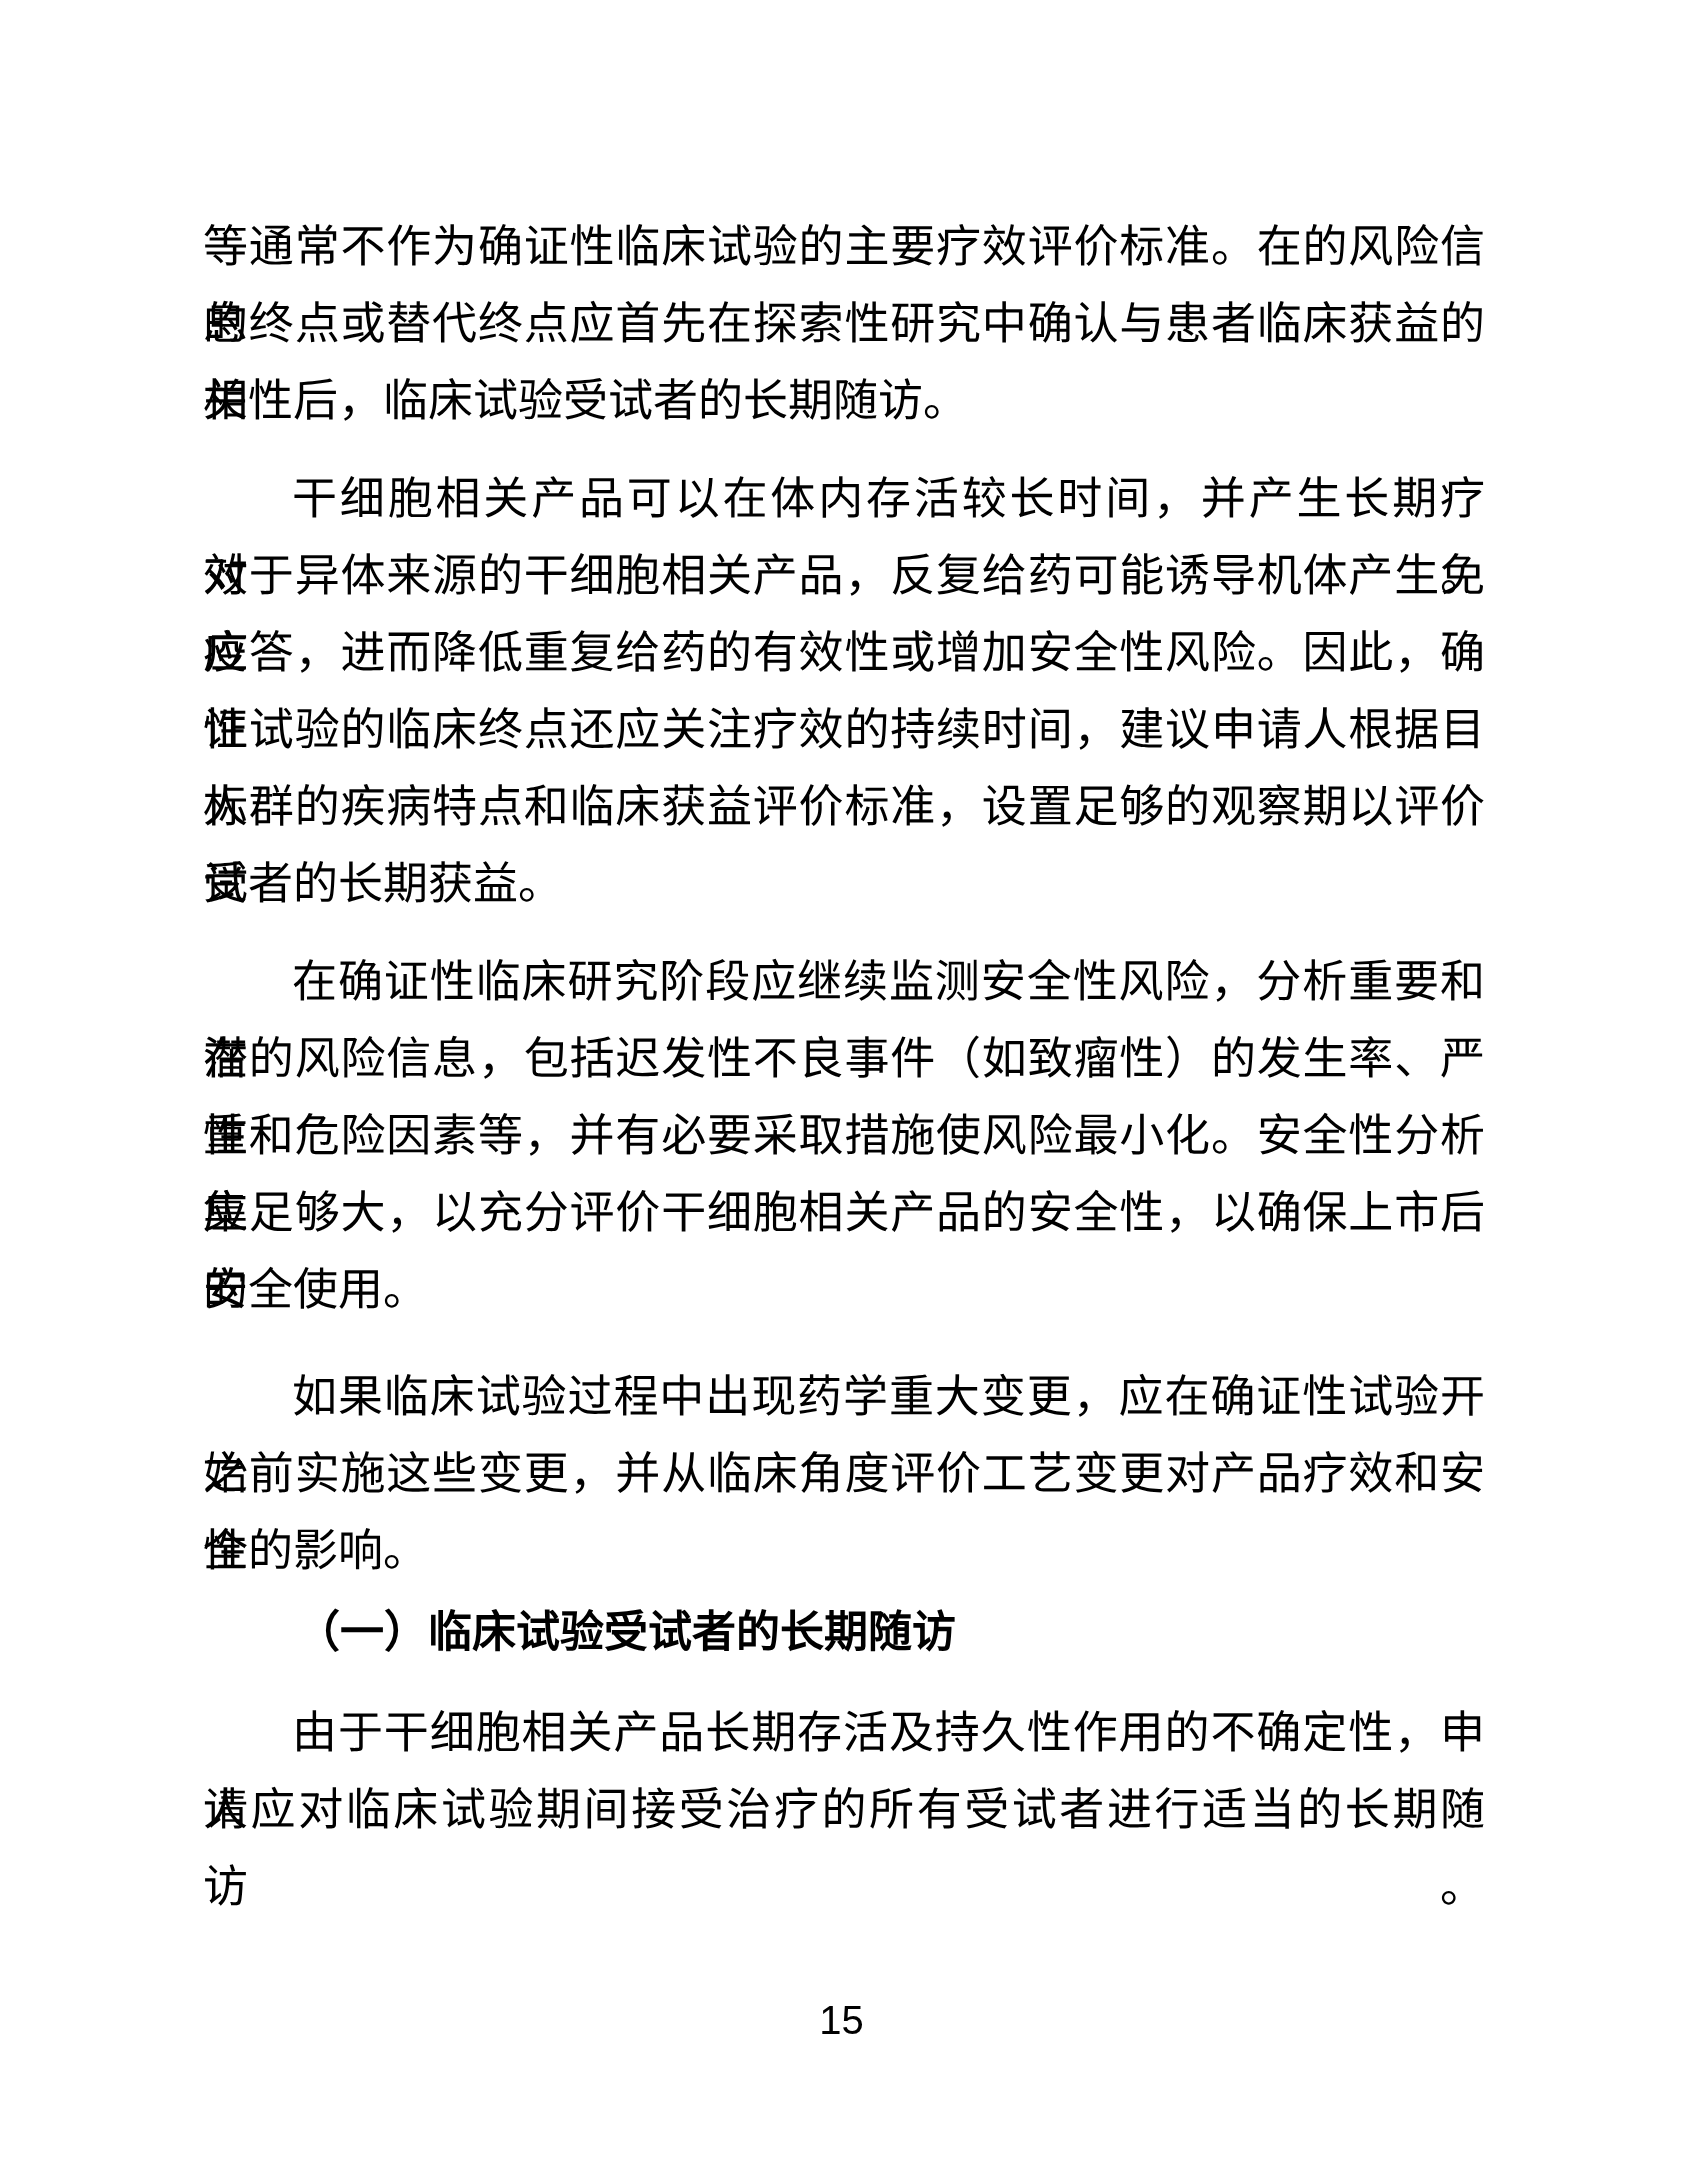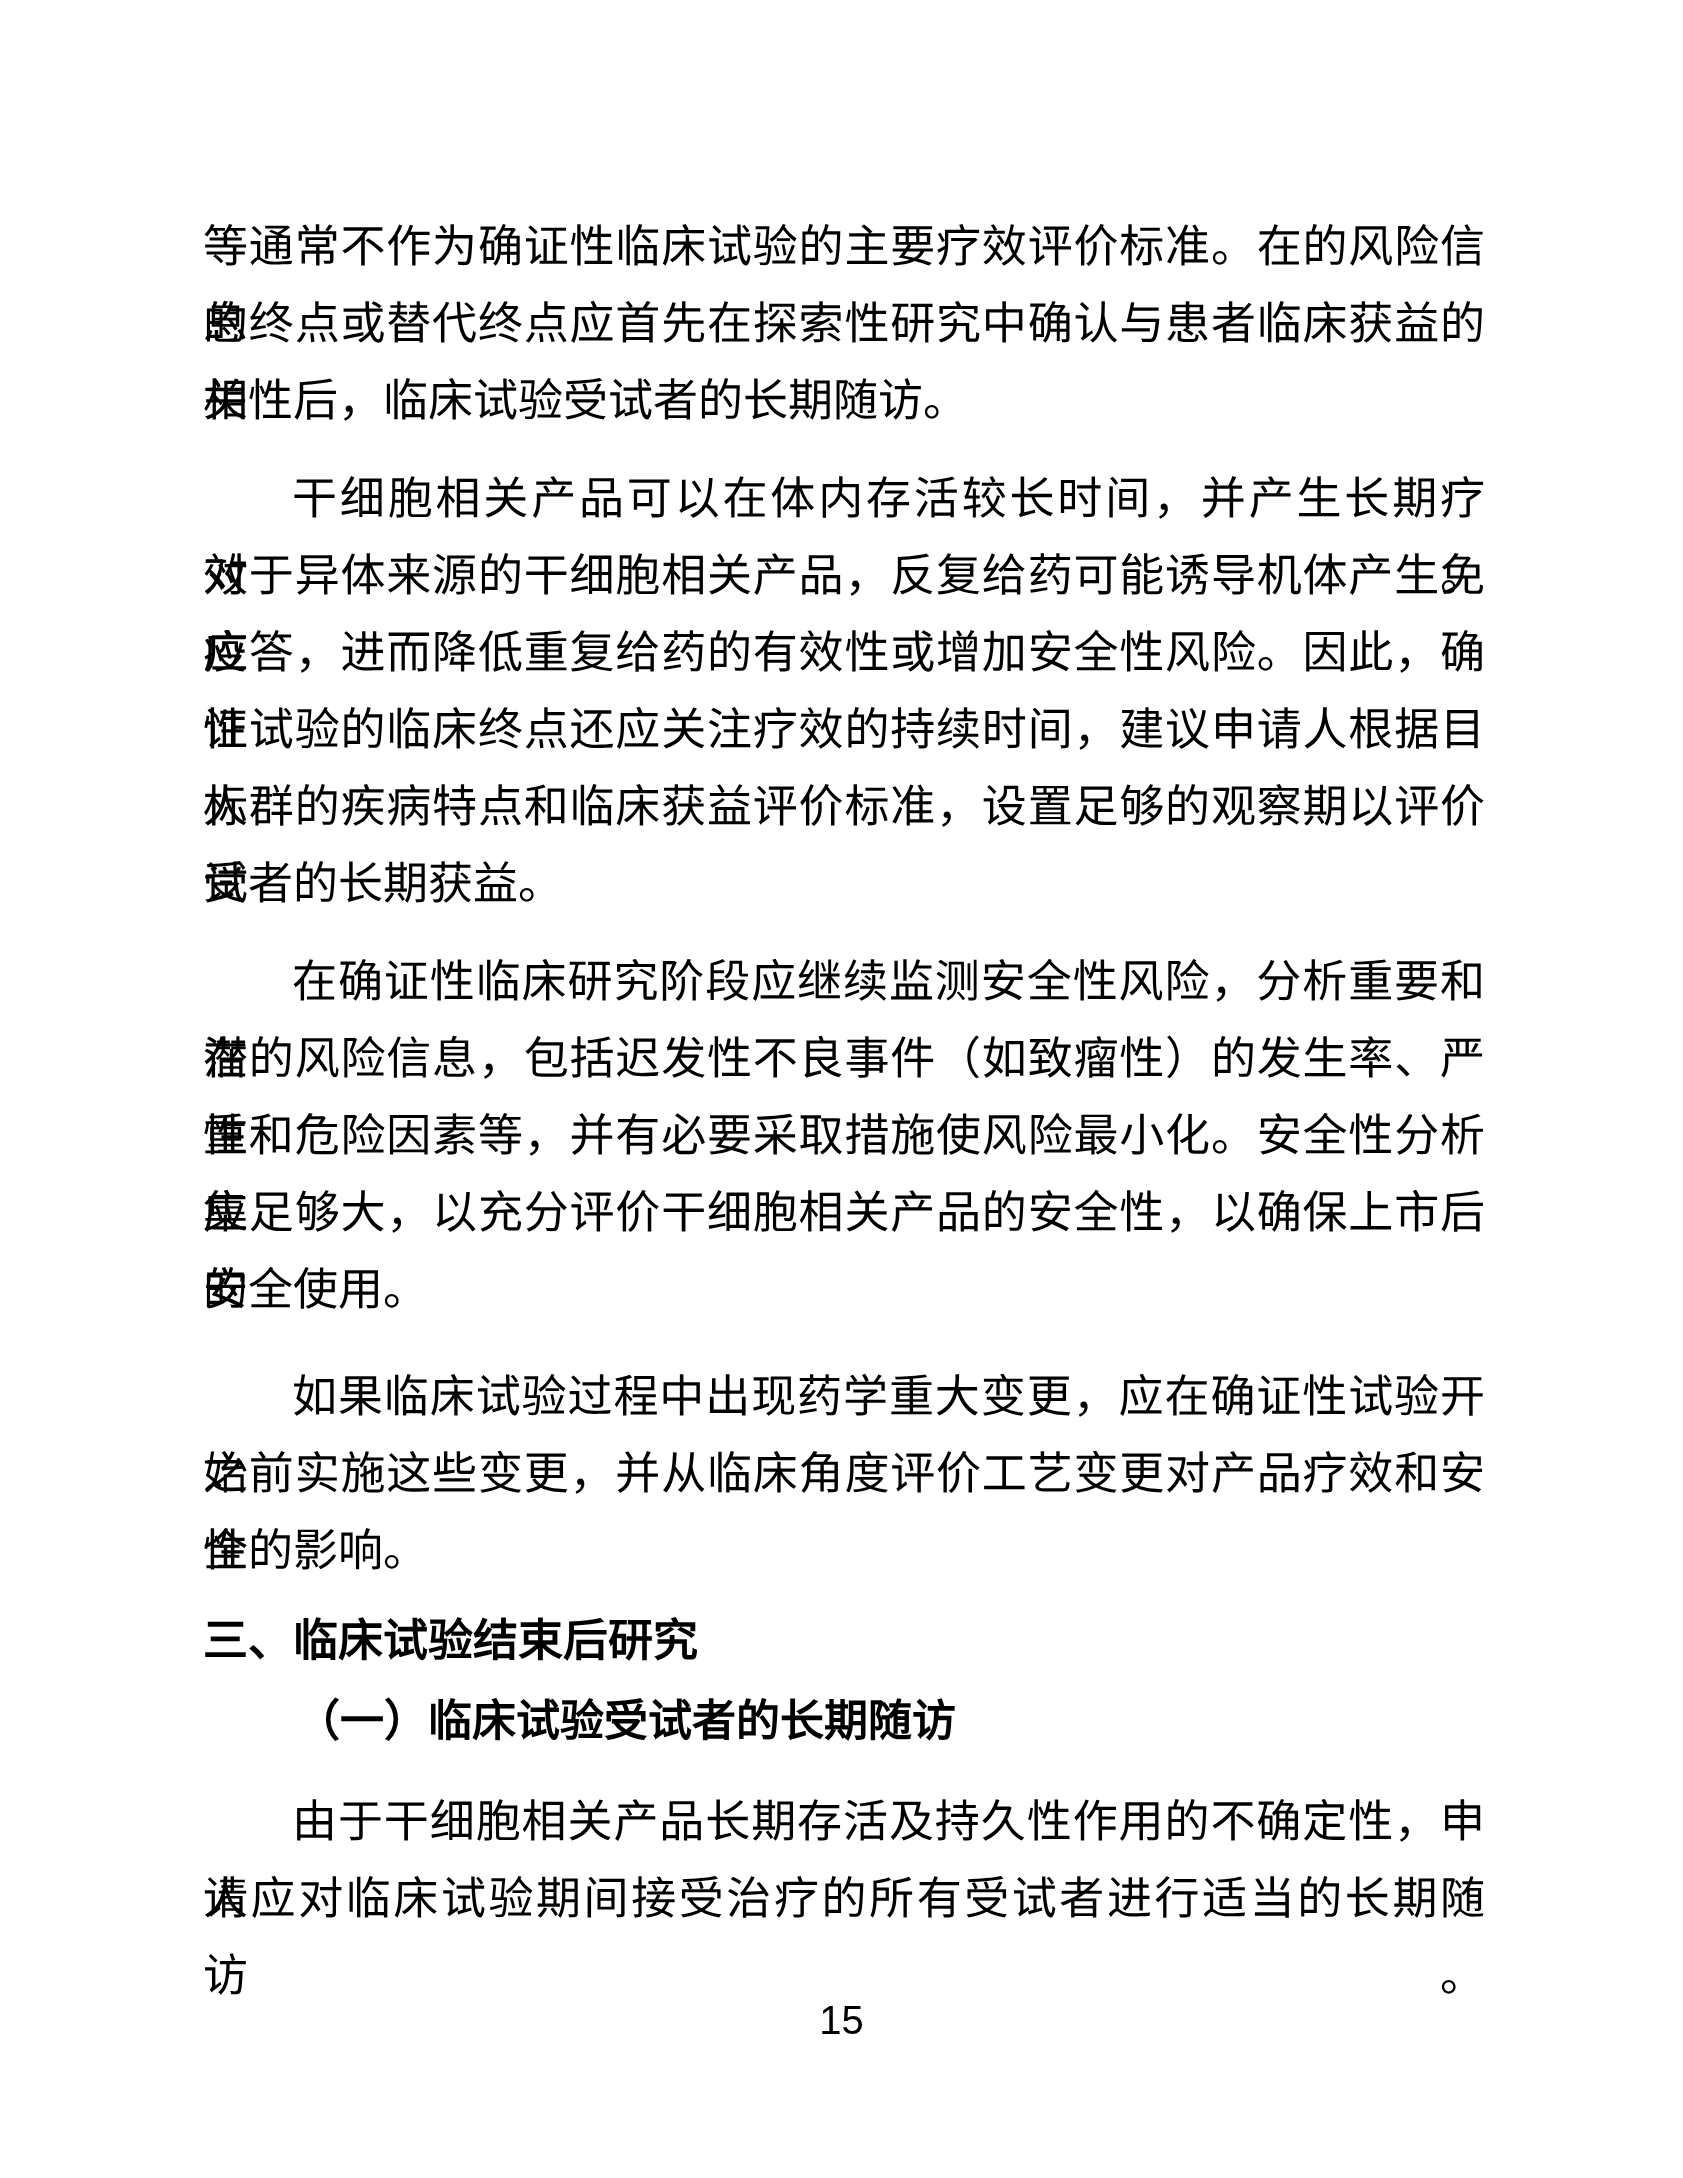--- a/index.html
+++ b/index.html
@@ -93,21 +93,20 @@
       <div class="line j">应足够大，以充分评价干细胞相关产品的安全性，以确保上市后的</div>
       <div class="line">安全使用。</div>
     </div>
 
     <div class="para mt-b">
       <div class="line ind j">如果临床试验过程中出现药学重大变更，应在确证性试验开始</div>
       <div class="line j">之前实施这些变更，并从临床角度评价工艺变更对产品疗效和安全</div>
       <div class="line">性的影响。</div>
     </div>
 
-    <div class="heading mt-c">三、临床试验结束后研究</div>
 
     <div class="subheading mt-d">（一）临床试验受试者的长期随访</div>
 
     <div class="para mt-e">
       <div class="line ind j">由于干细胞相关产品长期存活及持久性作用的不确定性，申请</div>
       <div class="line j">人应对临床试验期间接受治疗的所有受试者进行适当的长期随访。</div>
     </div>
 
   </div>
 

